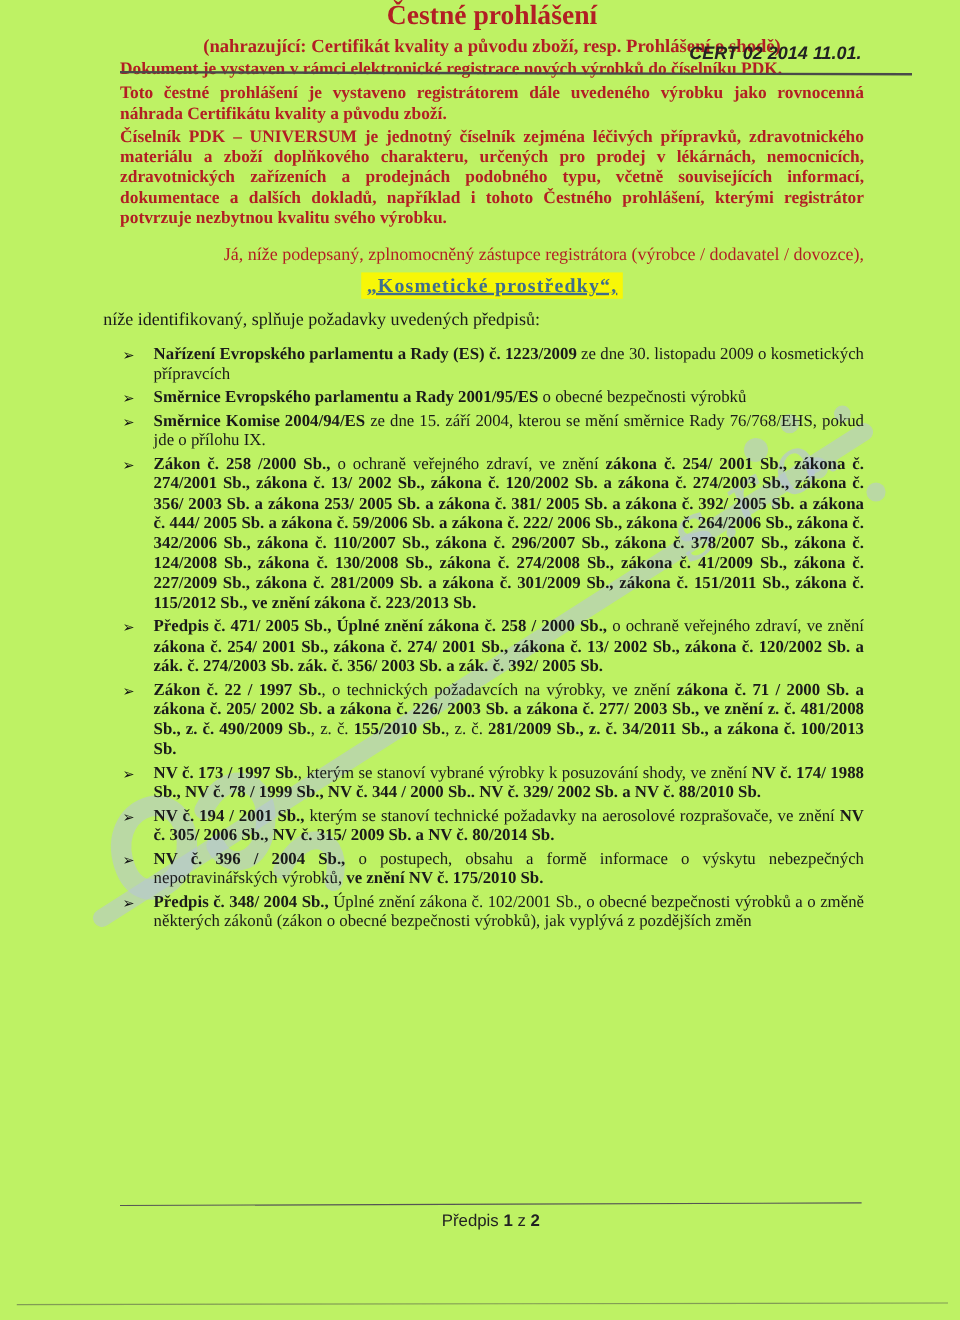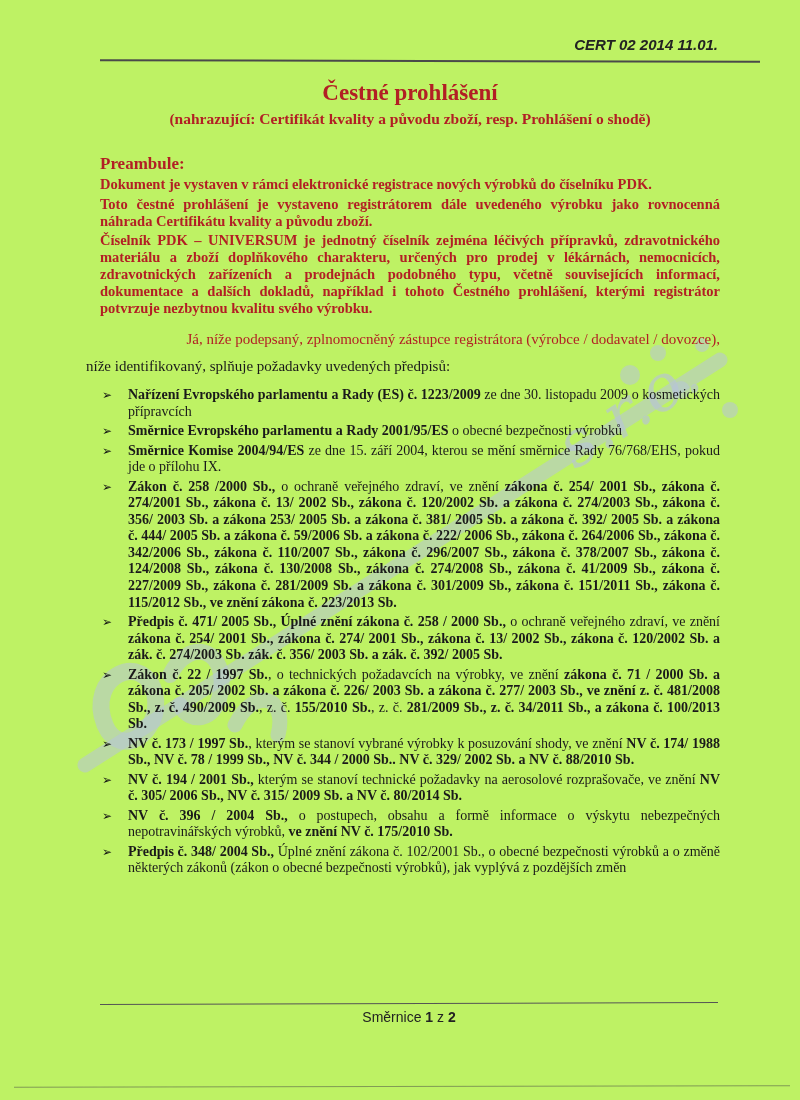--- a/index.html
+++ b/index.html
@@ -23,21 +23,21 @@
   .header-rule{
     position:absolute;top:60px;left:100px;width:660px;z-index:2;
     border-top:2px solid #4a4a4a;transform:rotate(0.15deg);
   }
   
   .wm{position:absolute;left:30px;top:305px;z-index:0;}
   .wm-stroke{stroke:var(--wm);fill:none;stroke-linecap:round;opacity:.55;}
   .wm-fill{fill:var(--wm);opacity:.55;}
   .wm-text{fill:var(--wm);opacity:.65;font-family:"DejaVu Serif","Liberation Serif",serif;font-style:italic;font-size:64px;}
   
-  .content{position:relative;z-index:1;margin:0 80px 0 100px;width:620px;padding-top:80px;}
+  .content{position:relative;z-index:1;margin:0 80px 0 100px;width:620px;}
   .title{
     text-align:center;color:var(--red);font-weight:bold;font-size:23px;line-height:1.15;
   }
   .subtitle{
     text-align:center;color:var(--red);font-weight:bold;font-size:15.5px;margin-top:4px;
   }
   .preamble-heading{
     color:var(--red);font-weight:bold;font-size:17px;margin-top:26px;
   }
   .preamble-p{
@@ -97,39 +97,41 @@
     <circle class="wm-fill" cx="651" cy="85" r="9"></circle>
     <circle class="wm-fill" cx="672" cy="40" r="7"></circle>
     <circle class="wm-fill" cx="700" cy="105" r="8"></circle>
     <text class="wm-text" transform="translate(545,165) rotate(-33)">s.r.o.</text>
   </svg>
 
   <div class="content">
     <div class="title">Čestné prohlášení</div>
     <div class="subtitle">(nahrazující: Certifikát kvality a původu zboží, resp. Prohlášení o shodě)</div>
 
-    <div class="preamble-heading">Preambule:</div>
     <p class="preamble-p">Dokument je vystaven v rámci elektronické registrace nových výrobků do číselníku PDK.</p>
     <p class="preamble-p">Toto čestné prohlášení je vystaveno registrátorem dále uvedeného výrobku jako rovnocenná náhrada Certifikátu kvality a původu zboží.</p>
     <p class="preamble-p">Číselník PDK – UNIVERSUM je jednotný číselník zejména léčivých přípravků, zdravotnického materiálu a zboží doplňkového charakteru, určených pro prodej v lékárnách, nemocnicích, zdravotnických zařízeních a prodejnách podobného typu, včetně souvisejících informací, dokumentace a dalších dokladů, například i tohoto Čestného prohlášení, kterými registrátor potvrzuje nezbytnou kvalitu svého výrobku.</p>
 
     <div class="decl-intro">Já, níže podepsaný, zplnomocněný zástupce registrátora (výrobce / dodavatel / dovozce),</div>
+    <div class="decl-product-wrap">
+      <span class="decl-product">„Kosmetické prostředky“,</span>
+    </div>
     <div class="decl-identified">níže identifikovaný, splňuje požadavky uvedených předpisů:</div>
 
     <div class="reg-list" id="reg-list">
         <div class="reg-item"><span class="bullet">➢</span><span><span class="b">Nařízení Evropského parlamentu a Rady (ES) č. 1223/2009</span><span> ze dne 30. listopadu 2009 o kosmetických přípravcích</span></span></div>
         <div class="reg-item"><span class="bullet">➢</span><span><span class="b">Směrnice Evropského parlamentu a Rady 2001/95/ES</span><span> o obecné bezpečnosti výrobků</span></span></div>
         <div class="reg-item"><span class="bullet">➢</span><span><span class="b">Směrnice Komise 2004/94/ES</span><span> ze dne 15. září 2004, kterou se mění směrnice Rady 76/768/EHS, pokud jde o přílohu IX.</span></span></div>
         <div class="reg-item"><span class="bullet">➢</span><span><span class="b">Zákon č. 258 /2000 Sb.,</span><span> o ochraně veřejného zdraví, ve znění </span><span class="b">zákona č. 254/ 2001 Sb., zákona č. 274/2001 Sb., zákona č. 13/ 2002 Sb., zákona č. 120/2002 Sb. a zákona č. 274/2003 Sb., zákona č. 356/ 2003 Sb. a zákona 253/ 2005 Sb. a zákona č. 381/ 2005 Sb. a zákona č. 392/ 2005 Sb. a zákona č. 444/ 2005 Sb. a zákona č. 59/2006 Sb. a zákona č. 222/ 2006 Sb., zákona č. 264/2006 Sb., zákona č. 342/2006 Sb., zákona č. 110/2007 Sb., zákona č. 296/2007 Sb., zákona č. 378/2007 Sb., zákona č. 124/2008 Sb., zákona č. 130/2008 Sb., zákona č. 274/2008 Sb., zákona č. 41/2009 Sb., zákona č. 227/2009 Sb., zákona č. 281/2009 Sb. a zákona č. 301/2009 Sb., zákona č. 151/2011 Sb., zákona č. 115/2012 Sb., ve znění zákona č. 223/2013 Sb.</span></span></div>
         <div class="reg-item"><span class="bullet">➢</span><span><span class="b">Předpis č. 471/ 2005 Sb., Úplné znění zákona č. 258 / 2000 Sb.,</span><span> o ochraně veřejného zdraví, ve znění </span><span class="b">zákona č. 254/ 2001 Sb., zákona č. 274/ 2001 Sb., zákona č. 13/ 2002 Sb., zákona č. 120/2002 Sb. a zák. č. 274/2003 Sb.  zák. č. 356/ 2003 Sb. a zák. č. 392/ 2005 Sb.</span></span></div>
         <div class="reg-item"><span class="bullet">➢</span><span><span class="b">Zákon č. 22 / 1997 Sb.</span><span>, o technických požadavcích na výrobky, ve znění </span><span class="b">zákona č. 71 / 2000 Sb. a zákona č. 205/ 2002 Sb. a zákona č. 226/ 2003 Sb. a zákona č. 277/ 2003 Sb., ve znění z. č. 481/2008 Sb., z. č. 490/2009 Sb.</span><span>, z. č. </span><span class="b">155/2010 Sb.</span><span>, z. č. </span><span class="b">281/2009 Sb., z. č. 34/2011 Sb., a zákona č. 100/2013 Sb.</span></span></div>
         <div class="reg-item"><span class="bullet">➢</span><span><span class="b">NV č. 173 / 1997 Sb.</span><span>, kterým se stanoví vybrané výrobky k posuzování shody, ve znění </span><span class="b">NV č. 174/ 1988 Sb., NV č. 78 / 1999 Sb., NV č. 344 / 2000 Sb.. NV č. 329/ 2002 Sb. a NV č. 88/2010 Sb.</span></span></div>
         <div class="reg-item"><span class="bullet">➢</span><span><span class="b">NV č. 194 / 2001 Sb.,</span><span> kterým se stanoví technické požadavky na aerosolové rozprašovače, ve znění </span><span class="b">NV č. 305/ 2006 Sb., NV č. 315/ 2009 Sb. a NV č. 80/2014 Sb.</span></span></div>
         <div class="reg-item"><span class="bullet">➢</span><span><span class="b">NV č. 396 / 2004 Sb.,</span><span> o postupech, obsahu a formě informace o výskytu nebezpečných nepotravinářských výrobků, </span><span class="b">ve znění NV č. 175/2010 Sb.</span></span></div>
         <div class="reg-item"><span class="bullet">➢</span><span><span class="b">Předpis č. 348/ 2004 Sb.,</span><span> Úplné znění zákona č. 102/2001 Sb., o obecné bezpečnosti výrobků a o změně některých zákonů (zákon o obecné bezpečnosti výrobků), jak vyplývá z pozdějších změn</span></span></div>
       </div>
   </div>
 
   <div class="footer-rule"></div>
-  <div class="page-footer"><span>Směrnice </span><span class="b">1</span><span> z </span><span class="b">2</span></div>
+  <div class="page-footer"><span>Předpis </span><span class="b">1</span><span> z </span><span class="b">2</span></div>
   <div class="scan-edge-line"></div>
 
 </div>
 
 </body></html>

